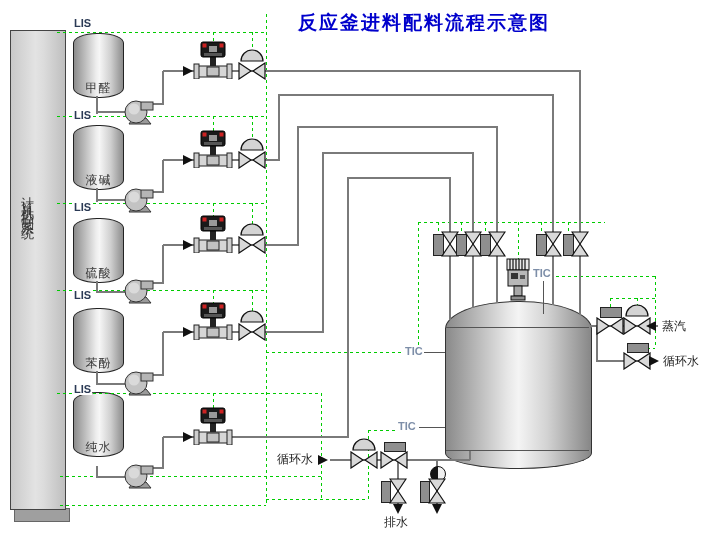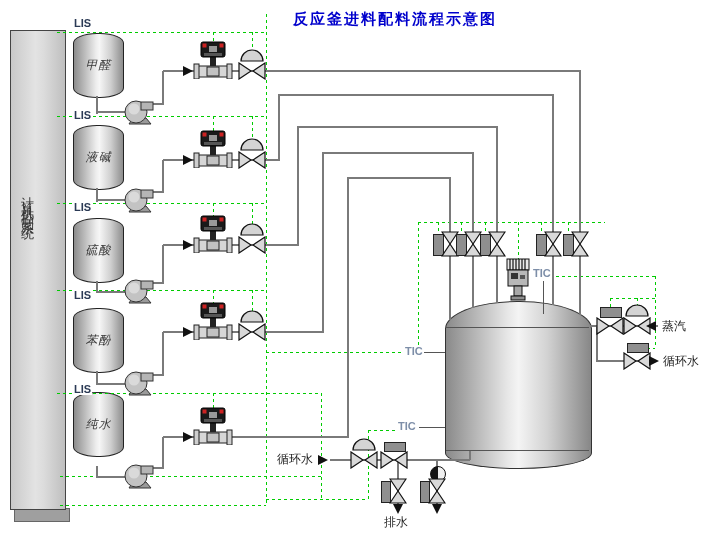--- a/index.html
+++ b/index.html
@@ -24,38 +24,38 @@
   .tic{color:#7d8ea8;}
   
   .panel{position:absolute;left:10px;top:30px;width:54px;height:478px;border:1px solid #444;
          background:linear-gradient(90deg,#c9c9c9,#e3e3e3 45%,#dcdcdc 60%,#bfbfbf);}
   .panel-base{position:absolute;left:14px;top:508px;width:54px;height:12px;background:#9f9f9f;border:1px solid #666;}
   .vtext{position:absolute;left:18px;top:186px;width:18px;writing-mode:vertical-lr;text-orientation:upright;
          font-size:13px;letter-spacing:5px;color:#333;}
   
   .tank{position:absolute;width:49px;height:63px;border:1px solid #222;border-radius:24px/10px;
         background:linear-gradient(90deg,#8d8d8d,#ededed 45%,#f6f6f6 52%,#cfcfcf 75%,#8d8d8d);
-        display:flex;align-items:center;justify-content:center;font-style:italic;}
+        display:flex;align-items:flex-end;justify-content:center;}
   .tank span{font-size:12px;color:#3a3a3a;letter-spacing:1px;}
   
   .rx-grad{background:linear-gradient(90deg,#8a8a8a,#e6e6e6 42%,#f4f4f4 50%,#d2d2d2 70%,#878787);}
   .rx-dome{position:absolute;left:445px;top:301px;width:145px;height:28px;border:1px solid #333;border-bottom:none;
            border-radius:72px 72px 0 0/28px 28px 0 0;}
   .rx-body{position:absolute;left:445px;top:328px;width:145px;height:124px;border-left:1px solid #333;border-right:1px solid #333;}
   .rx-bot{position:absolute;left:445px;top:451px;width:145px;height:17px;border:1px solid #333;border-top:none;
           border-radius:0 0 72px 72px/0 0 16px 16px;}
   .rx-label{position:absolute;left:455px;top:378px;width:125px;text-align:center;font-size:14px;color:#222;letter-spacing:2px;}
   
   .ract{position:absolute;background:#8f8f8f;border:1px solid #222;}
   
   .halfcirc{position:absolute;width:14px;height:14px;border-radius:50%;border:1px solid #111;
             background:linear-gradient(90deg,#151515 50%,#f0f0f0 50%);}
   .dev{position:absolute;}
-  .title{position:absolute;left:240px;top:10px;width:310px;text-align:center;
-         font-size:15px;font-weight:bold;color:#0000cc;letter-spacing:2px;}
+  .title{position:absolute;left:240px;top:10px;width:310px;text-align:right;
+         font-size:19px;font-weight:bold;color:#0000cc;letter-spacing:2px;}
   svg.defs{position:absolute;width:0;height:0;}
 </style>
 </head>
 <body>
 
 <div id="stage">
 
   <svg class="defs">
     <defs>
       <symbol id="sym-pump" viewBox="0 0 32 28">

